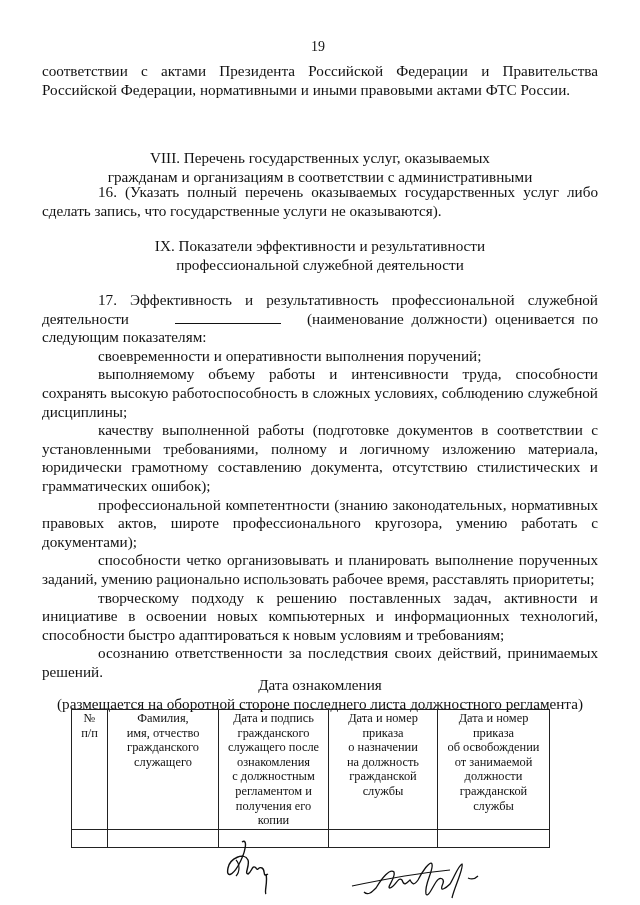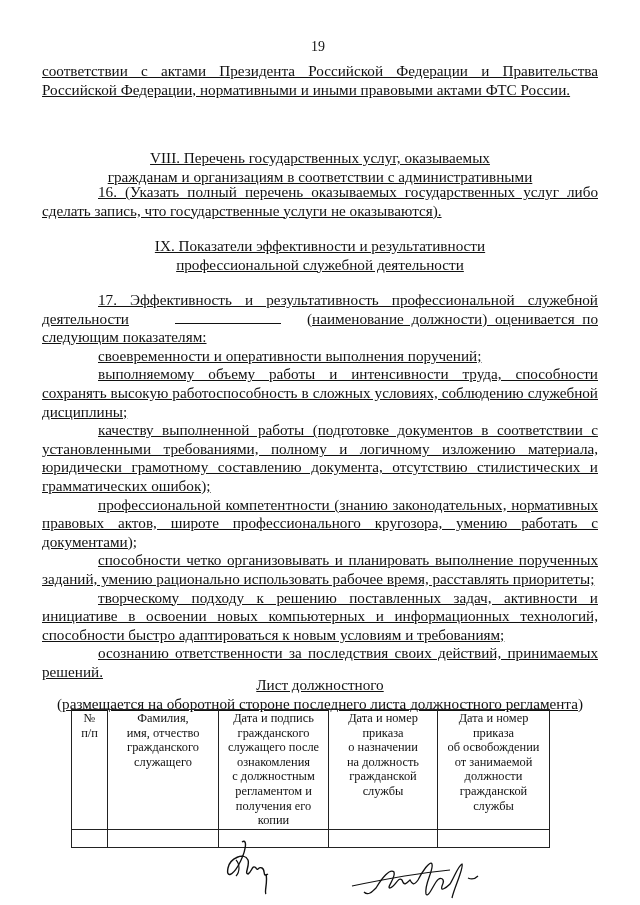--- a/index.html
+++ b/index.html
@@ -2,21 +2,21 @@
 <html><head>
 <meta charset="utf-8">
 <style>
   html, body { margin: 0; padding: 0; background: #ffffff; }
   body {
     width: 640px; height: 905px; position: relative; overflow: hidden;
     font-family: "Liberation Serif", "DejaVu Serif", serif;
     color: #111; font-size: 15.2px; line-height: 18.6px;
   }
   .page-num { position: absolute; top: 38px; left: 0; width: 636px; text-align: center; font-size: 14px; }
-  .block { position: absolute; left: 42px; width: 556px; text-decoration: underline; }
+  .block { position: absolute; left: 42px; width: 556px; }
   .just { text-align: justify; text-align-last: left; }
   .center { text-align: center; }
   p { margin: 0; }
   .indent { text-indent: 56px; }
   .blank { display: inline-block; width: 106px; border-bottom: 1px solid #111; height: 12px; vertical-align: baseline; margin: 0 26px 0 46px; }
   table.sign {
     position: absolute; left: 71px; top: 709px; width: 479px;
     border-collapse: collapse; font-size: 12.4px; line-height: 14.6px;
   }
   table.sign td { border: 1px solid #222; text-align: center; vertical-align: top; padding: 1px 2px; }
@@ -50,21 +50,21 @@
   <p class="indent">своевременности и оперативности выполнения поручений;</p>
   <p class="indent">выполняемому объему работы и интенсивности труда, способности сохранять высокую работоспособность в сложных условиях, соблюдению служебной дисциплины;</p>
   <p class="indent">качеству выполненной работы (подготовке документов в соответствии с установленными требованиями, полному и логичному изложению материала, юридически грамотному составлению документа, отсутствию стилистических и грамматических ошибок);</p>
   <p class="indent">профессиональной компетентности (знанию законодательных, нормативных правовых актов, широте профессионального кругозора, умению работать с документами);</p>
   <p class="indent">способности четко организовывать и планировать выполнение порученных заданий, умению рационально использовать рабочее время, расставлять приоритеты;</p>
   <p class="indent">творческому подходу к решению поставленных задач, активности и инициативе в освоении новых компьютерных и информационных технологий, способности быстро адаптироваться к новым условиям и требованиям;</p>
   <p class="indent">осознанию ответственности за последствия своих действий, принимаемых решений.</p>
 </div>
 
 <div class="block center" style="top:676px; left:30px; width:580px;">
-  <p>Лист должностного</p>
+  <p>Дата ознакомления</p>
   <p>(размещается на оборотной стороне последнего листа должностного регламента)</p>
 </div>
 
 <table class="sign">
   <colgroup>
     <col style="width:36px">
       <col style="width:111px">
       <col style="width:110px">
       <col style="width:109px">
       <col style="width:112px">

